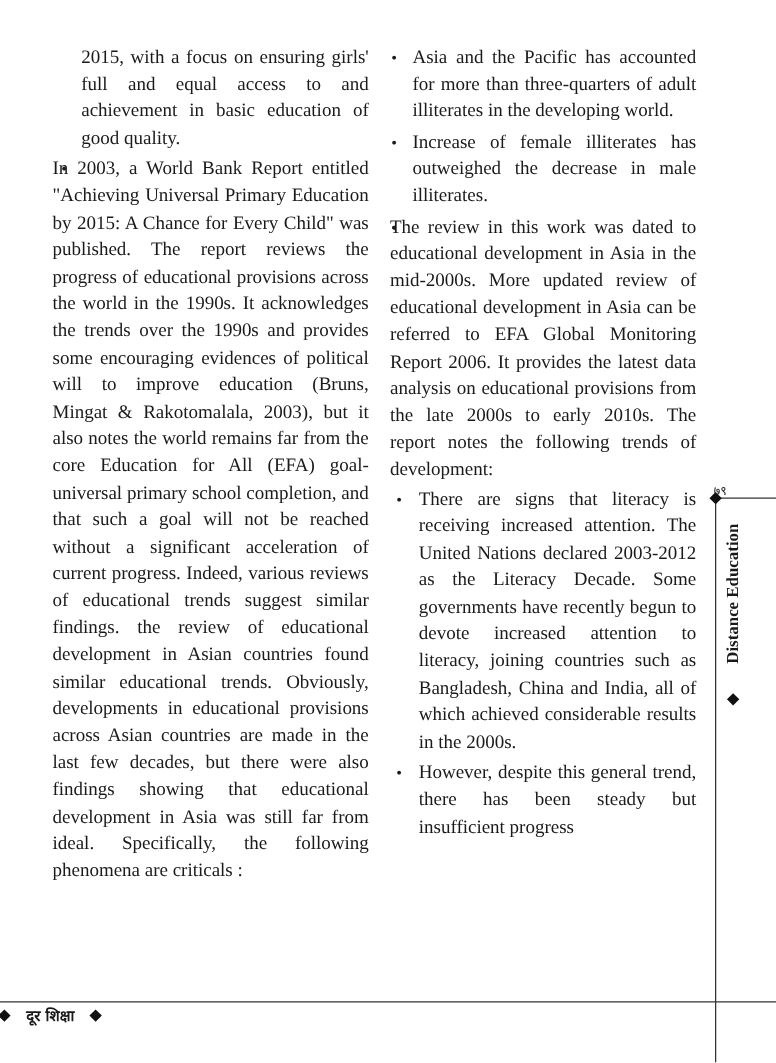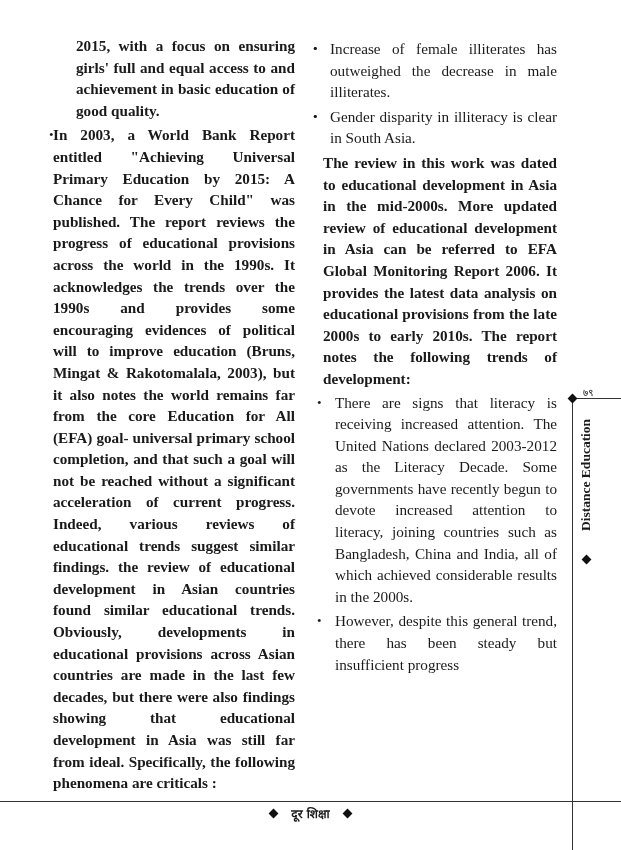--- a/index.html
+++ b/index.html
@@ -1,70 +1,70 @@
 <!DOCTYPE html>
 <html><head>
   <meta charset="utf-8">
   <style>
     html, body { margin: 0; padding: 0; background: #ffffff; }
     body { width: 621px; height: 850px; position: relative; overflow: hidden;
       font-family: "Liberation Serif", serif; color: #1a1a1a; }
     .col { position: absolute; font-size: 15.2px; line-height: 21.6px; text-align: justify; }
     .col-left { left: 41px; top: 35px; width: 254px; }
     .col-right { left: 311px; top: 35px; width: 246px; }
-    .para { margin: 0 0 2px 12px; font-weight: bold; }
+    .para { margin: 0 0 2px 1px; }
     .bullets { list-style: none; margin: 0; padding: 0; }
     .bullets li { position: relative; margin: 0 0 3px 0; }
     .col-left .cont { padding-left: 23px; }
     .col-left .bullets li { padding-left: 23px; }
     .col-left .bullets li .dot { left: 8px; }
     .col-right .bullets.top li { padding-left: 19px; }
     .col-right .bullets.top li .dot { left: 2px; }
     .col-right .bullets.bottom li { padding-left: 24px; }
     .col-right .bullets.bottom li .dot { left: 6px; }
     .dot { position: absolute; top: 0; font-size: 13px; }
     .vline { position: absolute; left: 572px; top: 398px; width: 1px; height: 452px; background: #333; }
     .hline-top-right { position: absolute; left: 572px; top: 398px; width: 49px; height: 1px; background: #333; }
     .hline-bottom { position: absolute; left: 0; top: 801px; width: 621px; height: 1px; background: #333; }
     .diamond { position: absolute; width: 7px; height: 7px; background: #111; transform: rotate(45deg); }
-    .pagenum { position: absolute; left: 583px; top: 385px; font-size: 10px; font-family: Liberation Serif, serif; color: #222; }
+    .pagenum { position: absolute; left: 571px; top: 385px; font-size: 10px; font-family: Liberation Serif, serif; color: #222; }
     .side-label { position: absolute; left: 578px; top: 405px; width: 20px; height: 140px;
       writing-mode: vertical-rl; transform: rotate(180deg); font-weight: bold; font-size: 13.5px; text-align: center; color: #1a1a1a; }
-    .footer { position: absolute; left: 0; width: 621px; top: 803px; text-align: center; }
+    .footer { position: absolute; left: 0; width: 621px; top: 803px; text-align: left; }
     .footer-text { display: inline-block; font-family: "DejaVu Sans", sans-serif; font-weight: bold; font-size: 12px; margin: 0 10px; vertical-align: middle; }
     .footer .fd { display: inline-block; width: 7px; height: 7px; background: #111; transform: rotate(45deg); vertical-align: middle; }
   </style>
 </head>
 <body>
 
 <div class="col col-left">
   <p class="para cont">2015, with a focus on ensuring girls' full and equal access to and achievement in basic education of good quality.</p>
   <ul class="bullets">
     <li>
       <span class="dot">•</span>
     </li>
   </ul>
   <p class="para">In 2003, a World Bank Report entitled "Achieving Universal Primary Education by 2015: A Chance for Every Child" was published. The report reviews the progress of educational provisions across the world in the 1990s. It acknowledges the trends over the 1990s and provides some encouraging evidences of political will to improve education (Bruns, Mingat &amp; Rakotomalala, 2003), but it also notes the world remains far from the core Education for All (EFA) goal- universal primary school completion, and that such a goal will not be reached without a significant acceleration of current progress. Indeed, various reviews of educational trends suggest similar findings. the review of educational development in Asian countries found similar educational trends. Obviously, developments in educational provisions across Asian countries are made in the last few decades, but there were also findings showing that educational development in Asia was still far from ideal. Specifically, the following phenomena are criticals :</p>
 </div>
 
 <div class="col col-right">
   <ul class="bullets top">
     <li>
       <span class="dot">•</span>
+      <span>Asia and the Pacific has accounted for more than three-quarters of adult illiterates in the developing world.</span>
     </li>
     <li>
       <span class="dot">•</span>
       <span>Increase of female illiterates has outweighed the decrease in male illiterates.</span>
     </li>
     <li>
       <span class="dot">•</span>
     </li>
     <li>
       <span class="dot">•</span>
-      <span>Gender disparity in illiteracy is clear in South Asia.</span>
     </li>
   </ul>
   <p class="para">The review in this work was dated to educational development in Asia in the mid-2000s. More updated review of educational development in Asia can be referred to EFA Global Monitoring Report 2006. It provides the latest data analysis on educational provisions from the late 2000s to early 2010s. The report notes the following trends of development:</p>
   <ul class="bullets bottom">
     <li>
       <span class="dot">•</span>
       <span>There are signs that literacy is receiving increased attention. The United Nations declared 2003-2012 as the Literacy Decade. Some governments have recently begun to devote increased attention to literacy, joining countries such as Bangladesh, China and India, all of which achieved considerable results in the 2000s.</span>
     </li>
     <li>
       <span class="dot">•</span>

